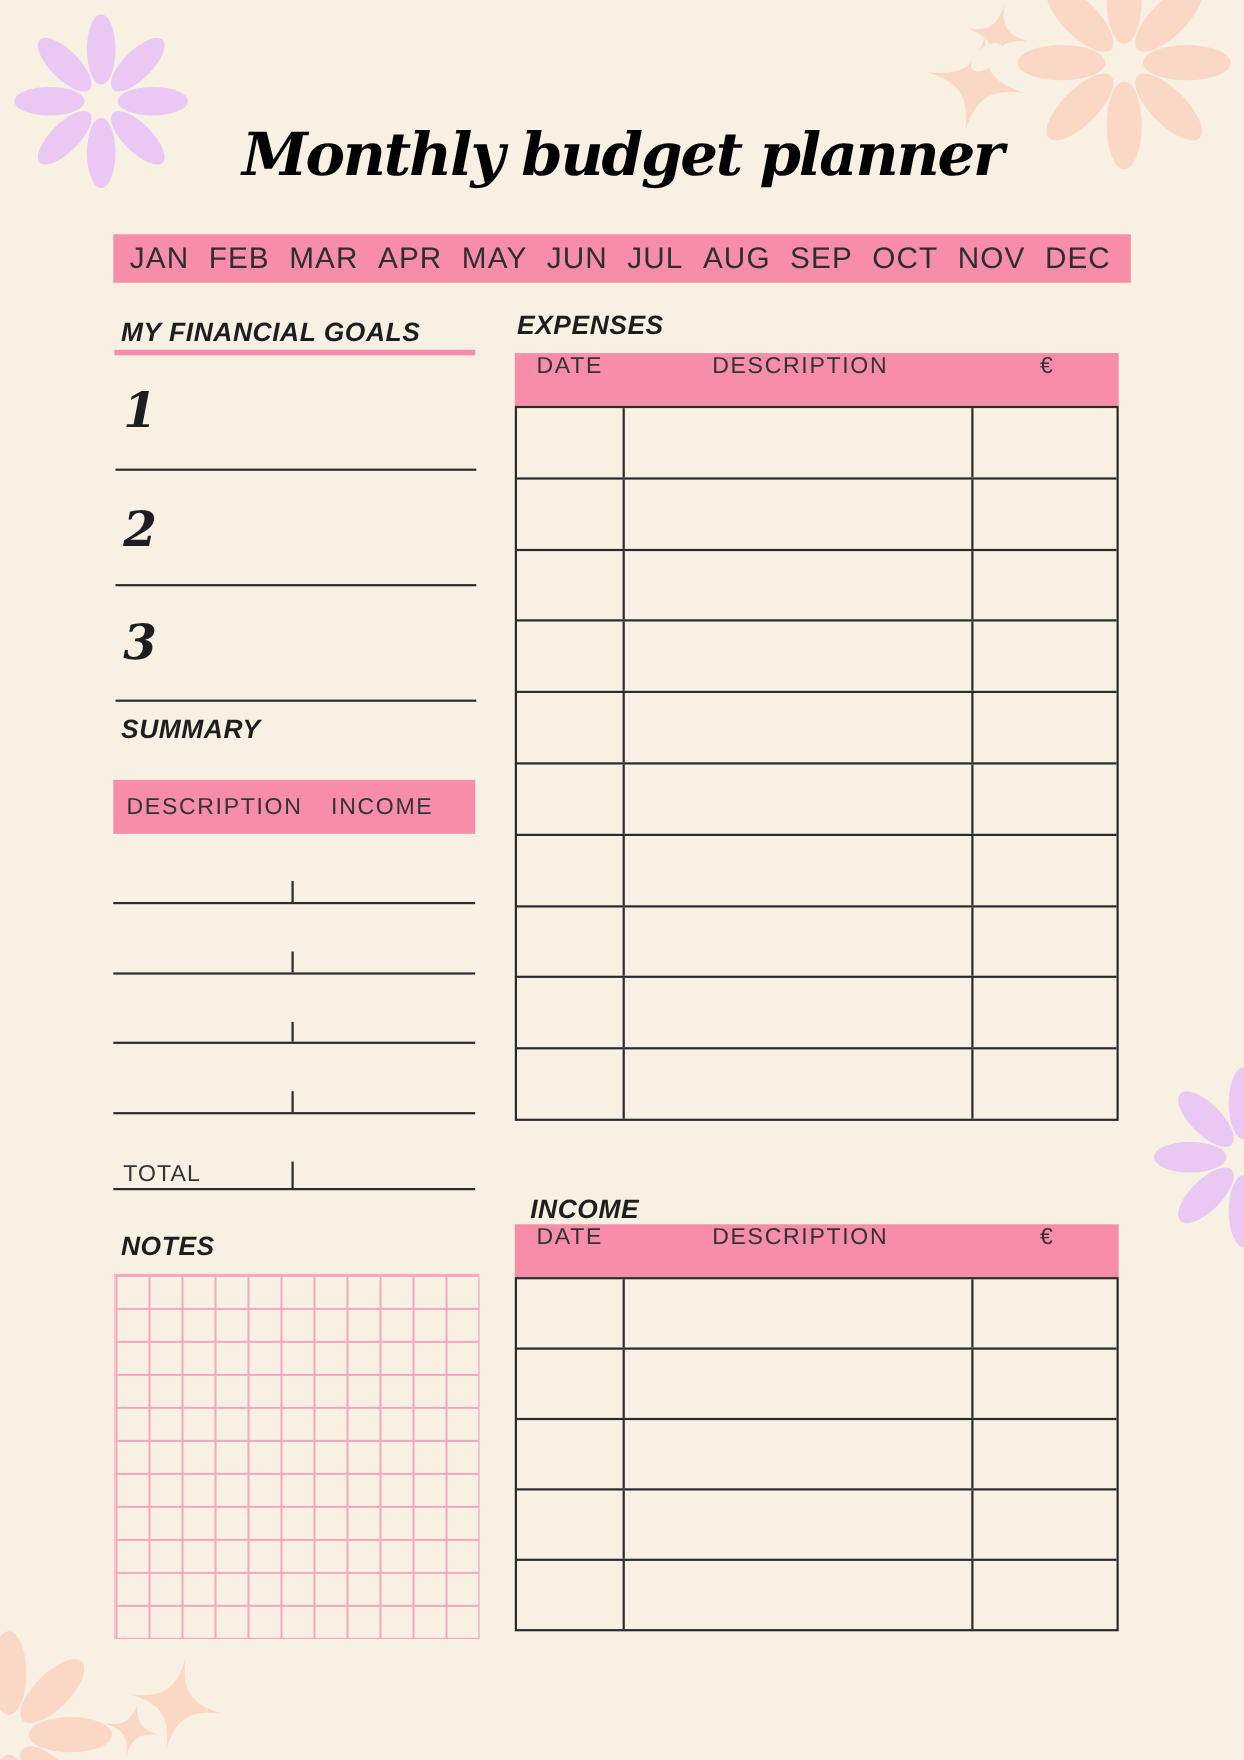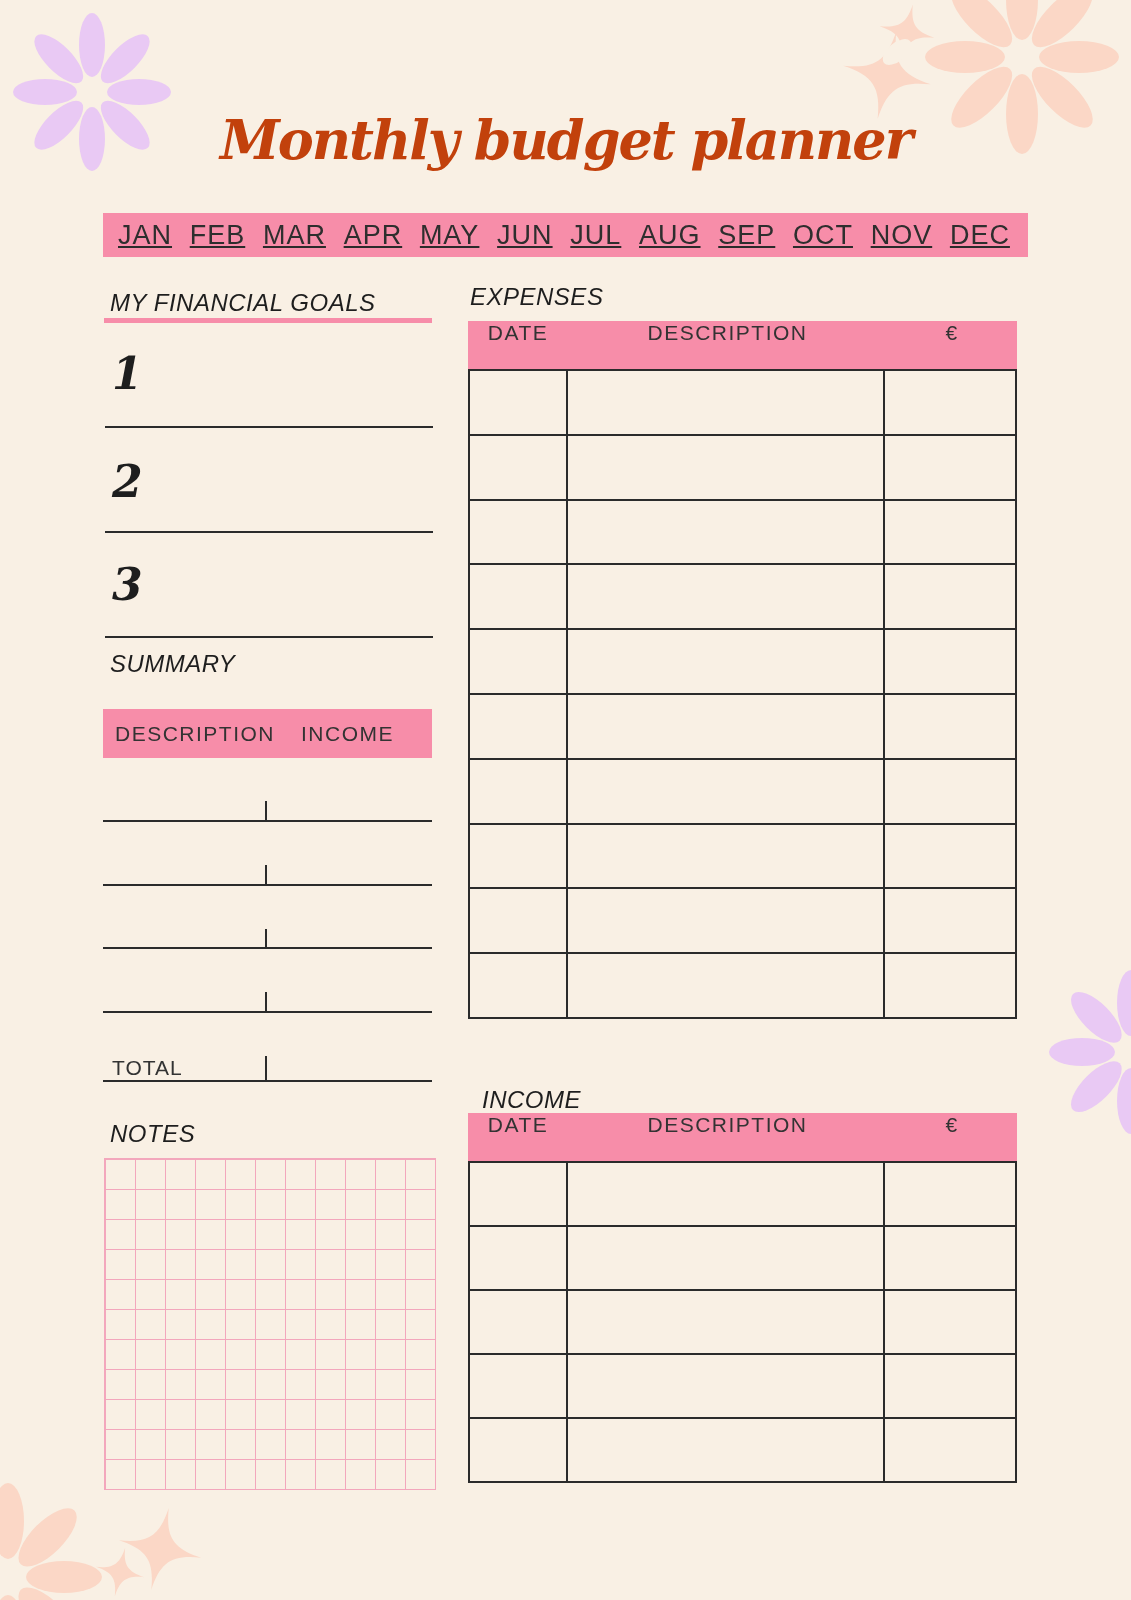--- a/index.html
+++ b/index.html
@@ -16,39 +16,39 @@
   
   .flower, .sparkles{position:absolute;pointer-events:none;}
 
   
   .title{
     position:absolute;top:108px;left:0;right:0;
     text-align:center;
     font-family:"DejaVu Serif", serif;
     font-style:italic;font-weight:bold;
     font-size:54px;letter-spacing:-2px;
-    color:#c2410c;
+    color:#000000;
   }
 
   
   .monthbar{
     position:absolute;left:103px;top:213px;width:925px;height:44px;
     background:#f78da9;
     display:flex;align-items:center;justify-content:space-between;
-    padding:0 18px 0 15px;box-sizing:border-box;text-decoration:underline;
+    padding:0 18px 0 15px;box-sizing:border-box;
   }
   .monthbar span{
     font-size:27px;letter-spacing:1px;color:#2e2e2e;font-weight:500;
     cursor:pointer;
   }
 
   
   .sec{
     position:absolute;
-    font-weight:normal;font-style:italic;
+    font-weight:bold;font-style:italic;
     font-size:24px;letter-spacing:0.5px;color:#1e1e1e;text-align:center;
   }
 
   .pink-rule{position:absolute;left:104px;top:318px;width:328px;height:5px;background:#f78da9;}
 
   .goal-num{
     position:absolute;left:112px;
     font-family:"DejaVu Serif", serif;font-weight:bold;font-style:italic;
     font-size:44px;color:#1e1e1e;line-height:1;
   }

